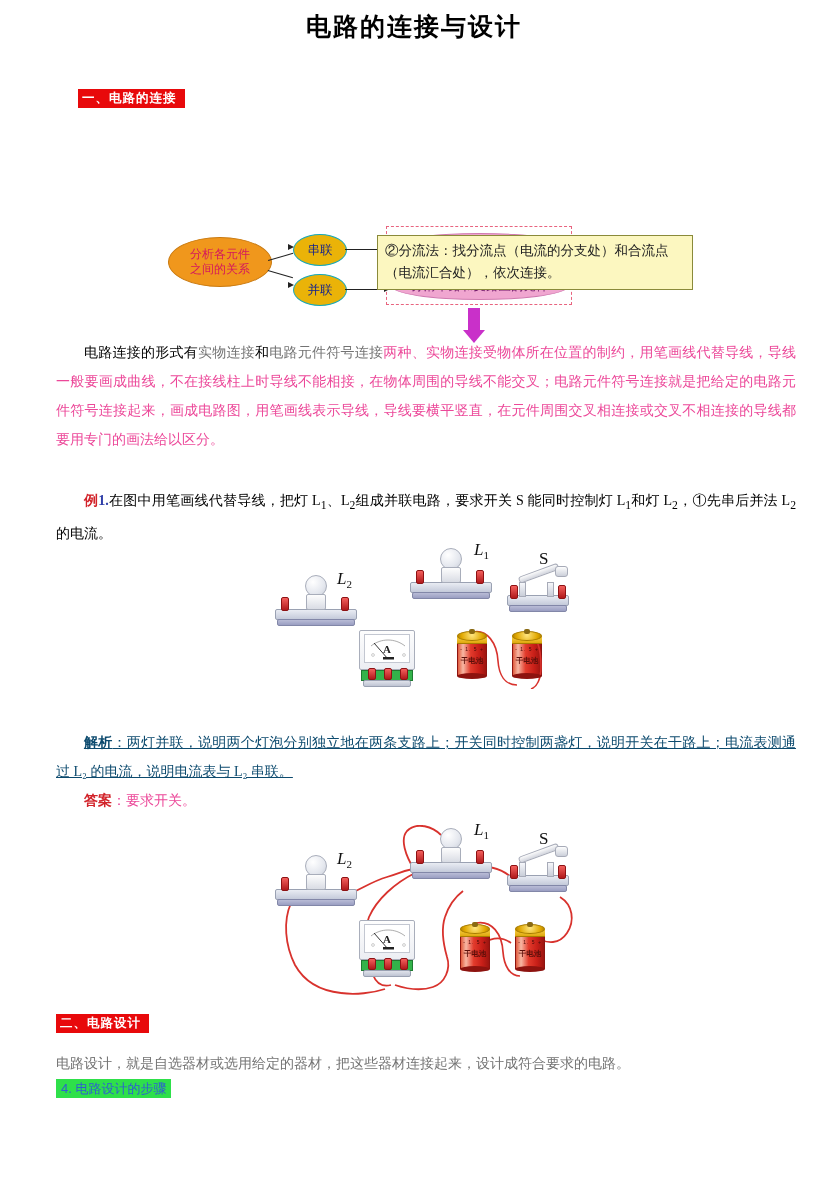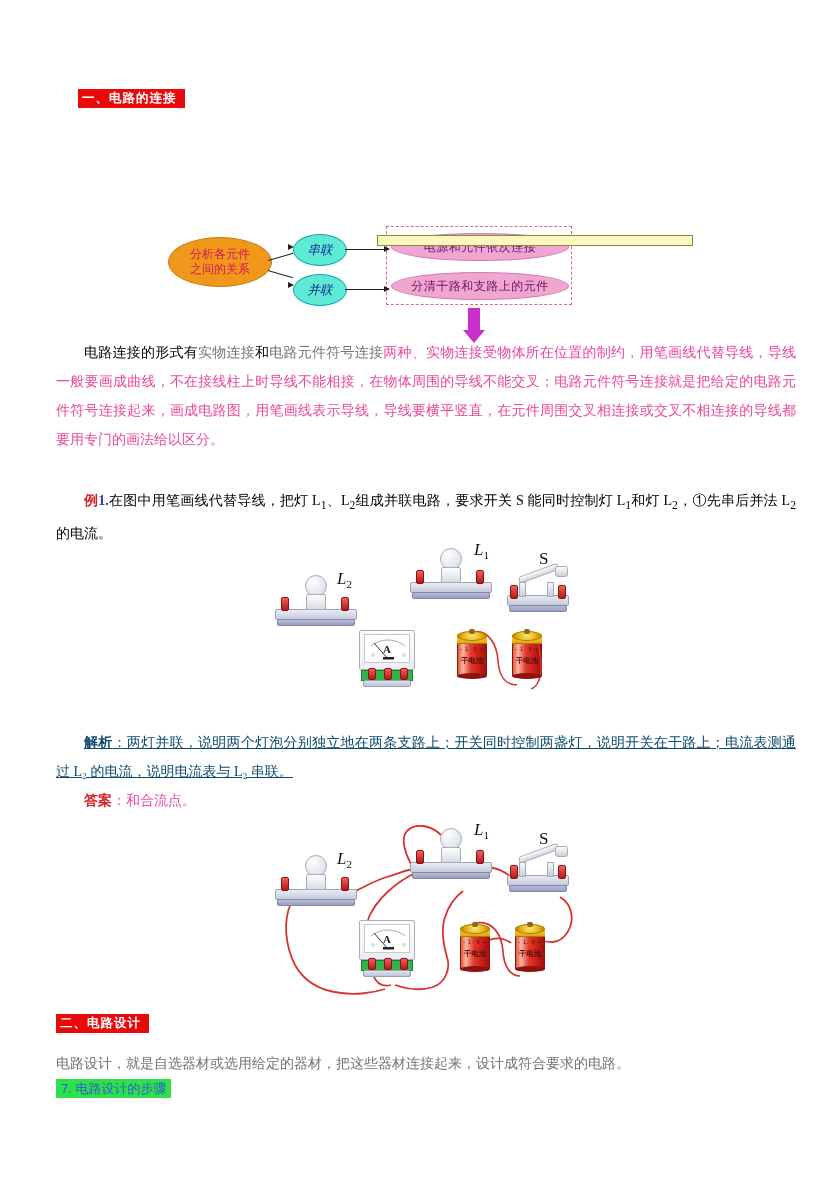--- a/index.html
+++ b/index.html
@@ -30,22 +30,22 @@
     position:absolute;display:flex;align-items:center;justify-content:center;
     text-align:right;border-radius:50%;
     font-family:"Liberation Sans","DejaVu Sans",sans-serif;
   }
   .ell-orange{
     left:168px;top:129px;width:102px;height:48px;
     background:#f0971c;border:1px solid #c97a10;
     color:#d4185c;font-size:12px;line-height:15px;font-weight:normal;
   }
   .ell-cyan{
-    width:52px;height:30px;background:#5eead4;border:1px solid #15a8bb;
-    color:#13238f;font-size:12.5px;font-style:italic;
+    width:52px;height:30px;background:#eab308;border:1px solid #15a8bb;
+    color:#13238f;font-size:12.5px;
   }
   .ell-cy1{left:293px;top:126px;}
   .ell-cy2{left:293px;top:166px;}
   .pinkbox{
     position:absolute;left:386px;top:118px;width:186px;height:79px;
     border:1px dashed #e8647f;box-sizing:border-box;
   }
   .ell-pink{
     width:176px;height:26px;background:#f0a6d0;border:1px solid #d07ab0;
     color:#6d1466;font-size:12px;letter-spacing:0.5px;
@@ -207,20 +207,21 @@
     display:inline-block;background:#2ee04a;color:#2f5fd0;
     font-family:"Liberation Sans","DejaVu Sans",sans-serif;
     font-size:13px;padding:1px 5px;line-height:17px;
   }
 </style>
 </head>
 <body>
 
 <div class="page">
 
+  <h1 class="doc-title">电路的连接与设计</h1>
 
   <div style="position:absolute;left:78px;top:88px;">
     <span class="sec-head">一、电路的连接</span>
   </div>
 
   <div class="flow">
 
     <div class="ell ell-orange">
       <span style="display:block">
         <span>分析各元件</span><br>
@@ -247,20 +248,21 @@
     <div class="arrow-line" style="left:345px;top:181px;width:44px;"></div>
     <div class="arrow-head" style="left:384px;top:177.5px;"></div>
 
     <div class="big-arrow">
       <div class="stem"></div>
       <div class="head"></div>
     </div>
   </div>
 
   <div class="note">
+    <div>②分流法：找分流点（电流的分支处）和合流点（电流汇合处），依次连接。</div>
   </div>
 
   <div class="para ind" style="top:338px;">
     <span class="t-black">电路连接的形式有</span><span class="t-blue">实物连接</span><span class="t-black">和</span><span class="t-blue">电路元件符号连接</span><span class="t-gold">两种、实物连接受物体所在位置的制约，用笔画线代替导线，导线一般要画成曲线，不在接线柱上时导线不能相接，在物体周围的导线不能交叉；电路元件符号连接就是把给定的电路元件符号连接起来，画成电路图，用笔画线表示导线，导线要横平竖直，在元件周围交叉相连接或交叉不相连接的导线都要用专门的画法给以区分。</span>
   </div>
 
   <div class="para ind" style="top:487px;line-height:28px;">
     <span class="t-red">例</span><span style="color:#2f3fa8;font-weight:bold;">1.</span><span class="t-black">在图中用笔画线代替导线，把灯 L</span><sub>1</sub><span class="t-black">、L</span><sub>2</sub><span class="t-black">组成并联电路，要求开关 S 能同时控制灯 L</span><sub>1</sub><span class="t-black">和灯 L</span><sub>2</sub><span class="t-black">，①先串后并法 L</span><sub>2</sub><span class="t-black">的电流。</span>
   </div>
 
@@ -359,21 +361,21 @@
         <path d="M70,5 C80,6 84,22 84,40 C84,52 80,60 74,62" stroke="#d8322d" fill="none" stroke-width="1.6"></path>
       </svg>
     </div>
   </div>
 
   <div class="para ind" style="top:728px;line-height:29px;">
     <span class="t-olive" style="font-weight:bold;">解析</span><span class="t-olive">：两灯并联，说明两个灯泡分别独立地在两条支路上；开关同时控制两盏灯，说明开关在干路上；电流表测通过 L₂ 的电流，说明电流表与 L₂ 串联。</span>
   </div>
 
   <div class="para ind" style="top:786px;line-height:29px;">
-    <span class="t-red">答案</span><span class="t-gold">：和合流点。</span>
+    <span class="t-red">答案</span><span class="t-gold">：要求开关。</span>
   </div>
 
   <div class="fig" style="left:255px;top:825px;width:335px;height:180px;">
 
     <svg class="wire" width="335" height="180" style="z-index:1;">
       <g stroke="#d8322d" stroke-width="1.8" fill="none">
         <path d="M88,72 C110,62 118,56 132,52 C146,48 152,44 160,44"></path>
         <path d="M160,46 C150,30 145,14 152,6 C162,-4 178,2 186,10"></path>
         <path d="M160,48 C140,58 122,74 114,92 C108,108 110,130 118,150"></path>
         <path d="M118,150 C122,160 128,162 136,160"></path>
@@ -484,16 +486,16 @@
 
   <div style="position:absolute;left:56px;top:1013px;">
     <span class="sec-head">二、电路设计</span>
   </div>
 
   <div class="para" style="top:1049px;">
     <span class="t-blue">电路设计，就是自选器材或选用给定的器材，把这些器材连接起来，设计成符合要求的电路。</span>
   </div>
 
   <div style="position:absolute;left:56px;top:1079px;">
-    <span class="green-head">7. 电路设计的步骤</span>
+    <span class="green-head">4. 电路设计的步骤</span>
   </div>
 
 </div>
 
 </body></html>

